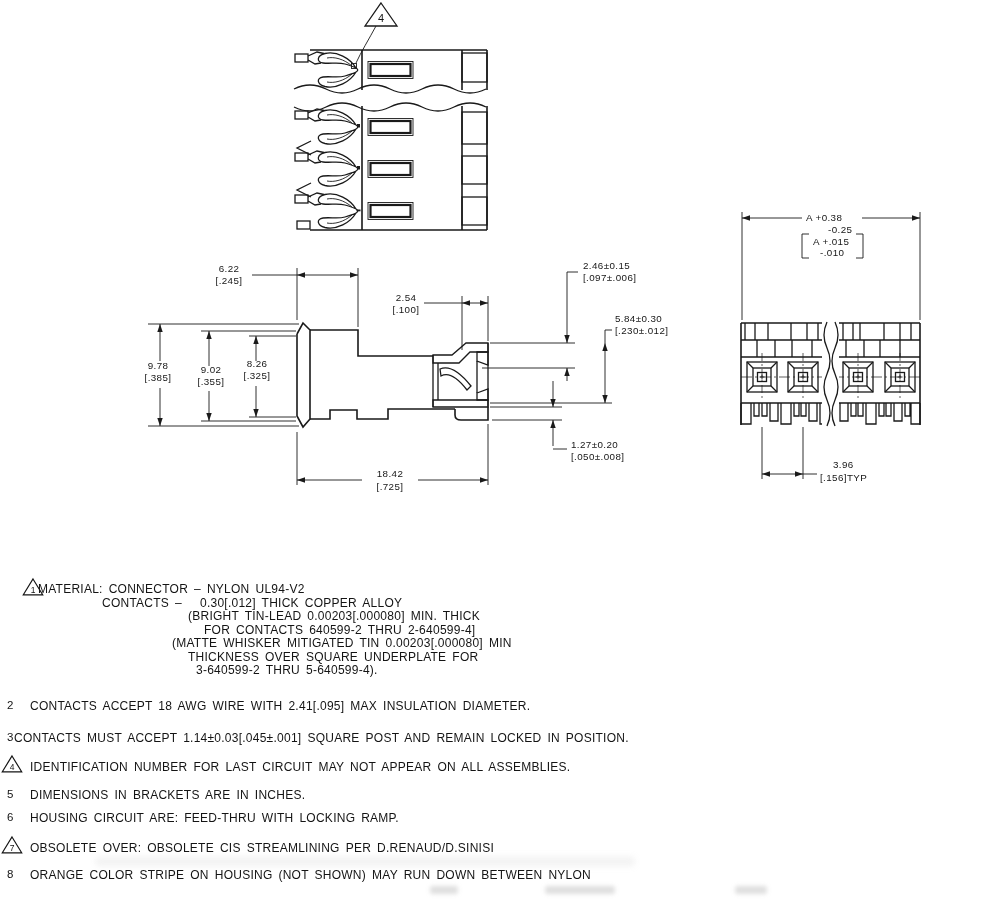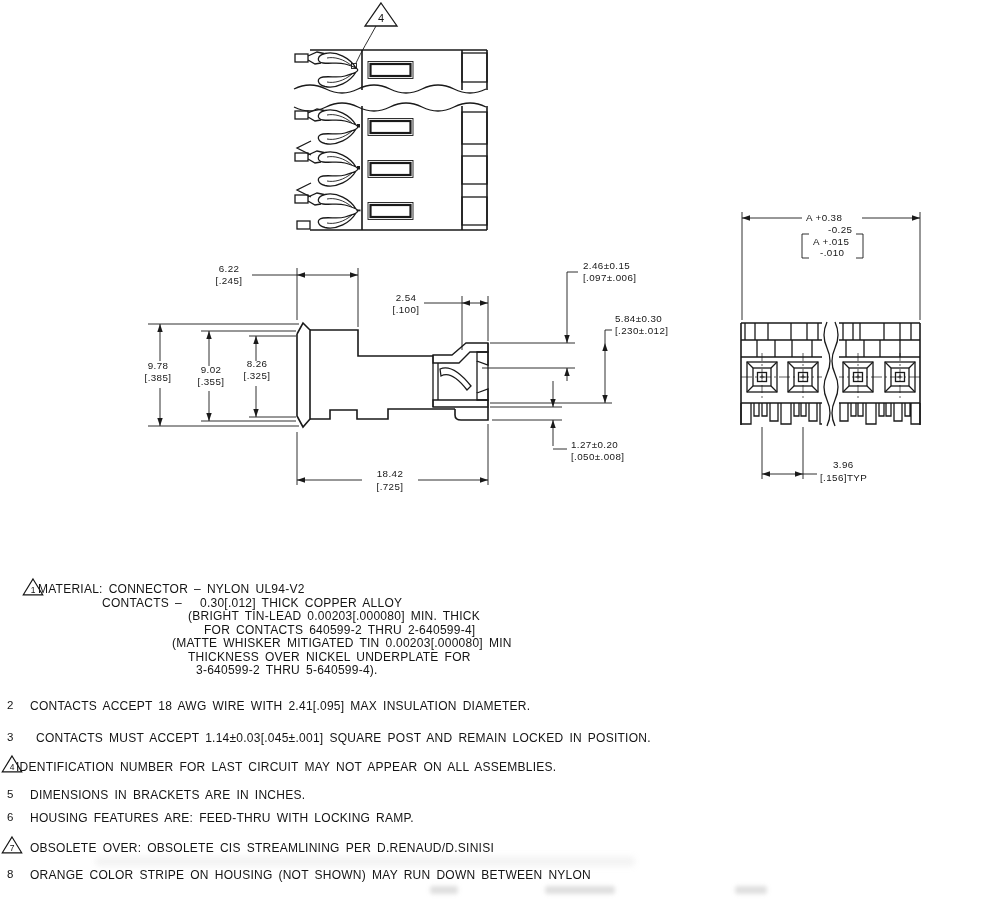--- a/index.html
+++ b/index.html
@@ -233,40 +233,40 @@
 
   <svg class="flagsvg" style="left:22px;top:578px" width="22" height="18" viewBox="0 0 22 18">
     <polygon points="11,1 20.7,16.8 1.3,16.8"></polygon>
     <text x="11" y="14.5" text-anchor="middle">1</text>
   </svg>
   <div class="nline" style="left:38px;top:582px">MATERIAL: CONNECTOR – NYLON UL94-V2</div>
   <div class="nline" style="left:102px;top:595.5px">CONTACTS –   0.30[.012] THICK COPPER ALLOY</div>
   <div class="nline" style="left:188px;top:609px">(BRIGHT TIN-LEAD 0.00203[.000080] MIN. THICK</div>
   <div class="nline" style="left:204px;top:622.5px">FOR CONTACTS 640599-2 THRU 2-640599-4]</div>
   <div class="nline" style="left:172px;top:636px">(MATTE WHISKER MITIGATED TIN 0.00203[.000080] MIN</div>
-  <div class="nline" style="left:188px;top:649.5px">THICKNESS OVER NICKEL UNDERPLATE FOR</div>
+  <div class="nline" style="left:188px;top:649.5px">THICKNESS OVER SQUARE UNDERPLATE FOR</div>
   <div class="nline" style="left:196px;top:663px">3-640599-2 THRU 5-640599-4).</div>
 
   <div class="nmark" style="left:7px;top:699px">2</div>
   <div class="nline" style="left:30px;top:699px">CONTACTS ACCEPT 18 AWG WIRE WITH 2.41[.095] MAX INSULATION DIAMETER.</div>
 
   <div class="nmark" style="left:7px;top:731px">3</div>
-  <div class="nline" style="left:36px;top:731px">CONTACTS MUST ACCEPT 1.14±0.03[.045±.001] SQUARE POST AND REMAIN LOCKED IN POSITION.</div>
+  <div class="nline" style="left:14px;top:731px">CONTACTS MUST ACCEPT 1.14±0.03[.045±.001] SQUARE POST AND REMAIN LOCKED IN POSITION.</div>
 
   <svg class="flagsvg" style="left:1px;top:755px" width="22" height="18" viewBox="0 0 22 18">
     <polygon points="11,1 20.7,16.8 1.3,16.8"></polygon>
     <text x="11" y="14.5" text-anchor="middle">4</text>
   </svg>
-  <div class="nline" style="left:16px;top:760px">IDENTIFICATION NUMBER FOR LAST CIRCUIT MAY NOT APPEAR ON ALL ASSEMBLIES.</div>
+  <div class="nline" style="left:30px;top:760px">IDENTIFICATION NUMBER FOR LAST CIRCUIT MAY NOT APPEAR ON ALL ASSEMBLIES.</div>
 
   <div class="nmark" style="left:7px;top:788px">5</div>
   <div class="nline" style="left:30px;top:788px">DIMENSIONS IN BRACKETS ARE IN INCHES.</div>
 
   <div class="nmark" style="left:7px;top:811px">6</div>
-  <div class="nline" style="left:30px;top:811px">HOUSING FEATURES ARE: FEED-THRU WITH LOCKING RAMP.</div>
+  <div class="nline" style="left:30px;top:811px">HOUSING CIRCUIT ARE: FEED-THRU WITH LOCKING RAMP.</div>
 
   <svg class="flagsvg" style="left:1px;top:836px" width="22" height="18" viewBox="0 0 22 18">
     <polygon points="11,1 20.7,16.8 1.3,16.8"></polygon>
     <text x="11" y="14.5" text-anchor="middle">7</text>
   </svg>
   <div class="nline" style="left:30px;top:841px">OBSOLETE OVER: OBSOLETE CIS STREAMLINING PER D.RENAUD/D.SINISI</div>
 
   <div class="nmark" style="left:7px;top:868px">8</div>
   <div class="nline" style="left:30px;top:868px">ORANGE COLOR STRIPE ON HOUSING (NOT SHOWN) MAY RUN DOWN BETWEEN NYLON</div>
 </div>

